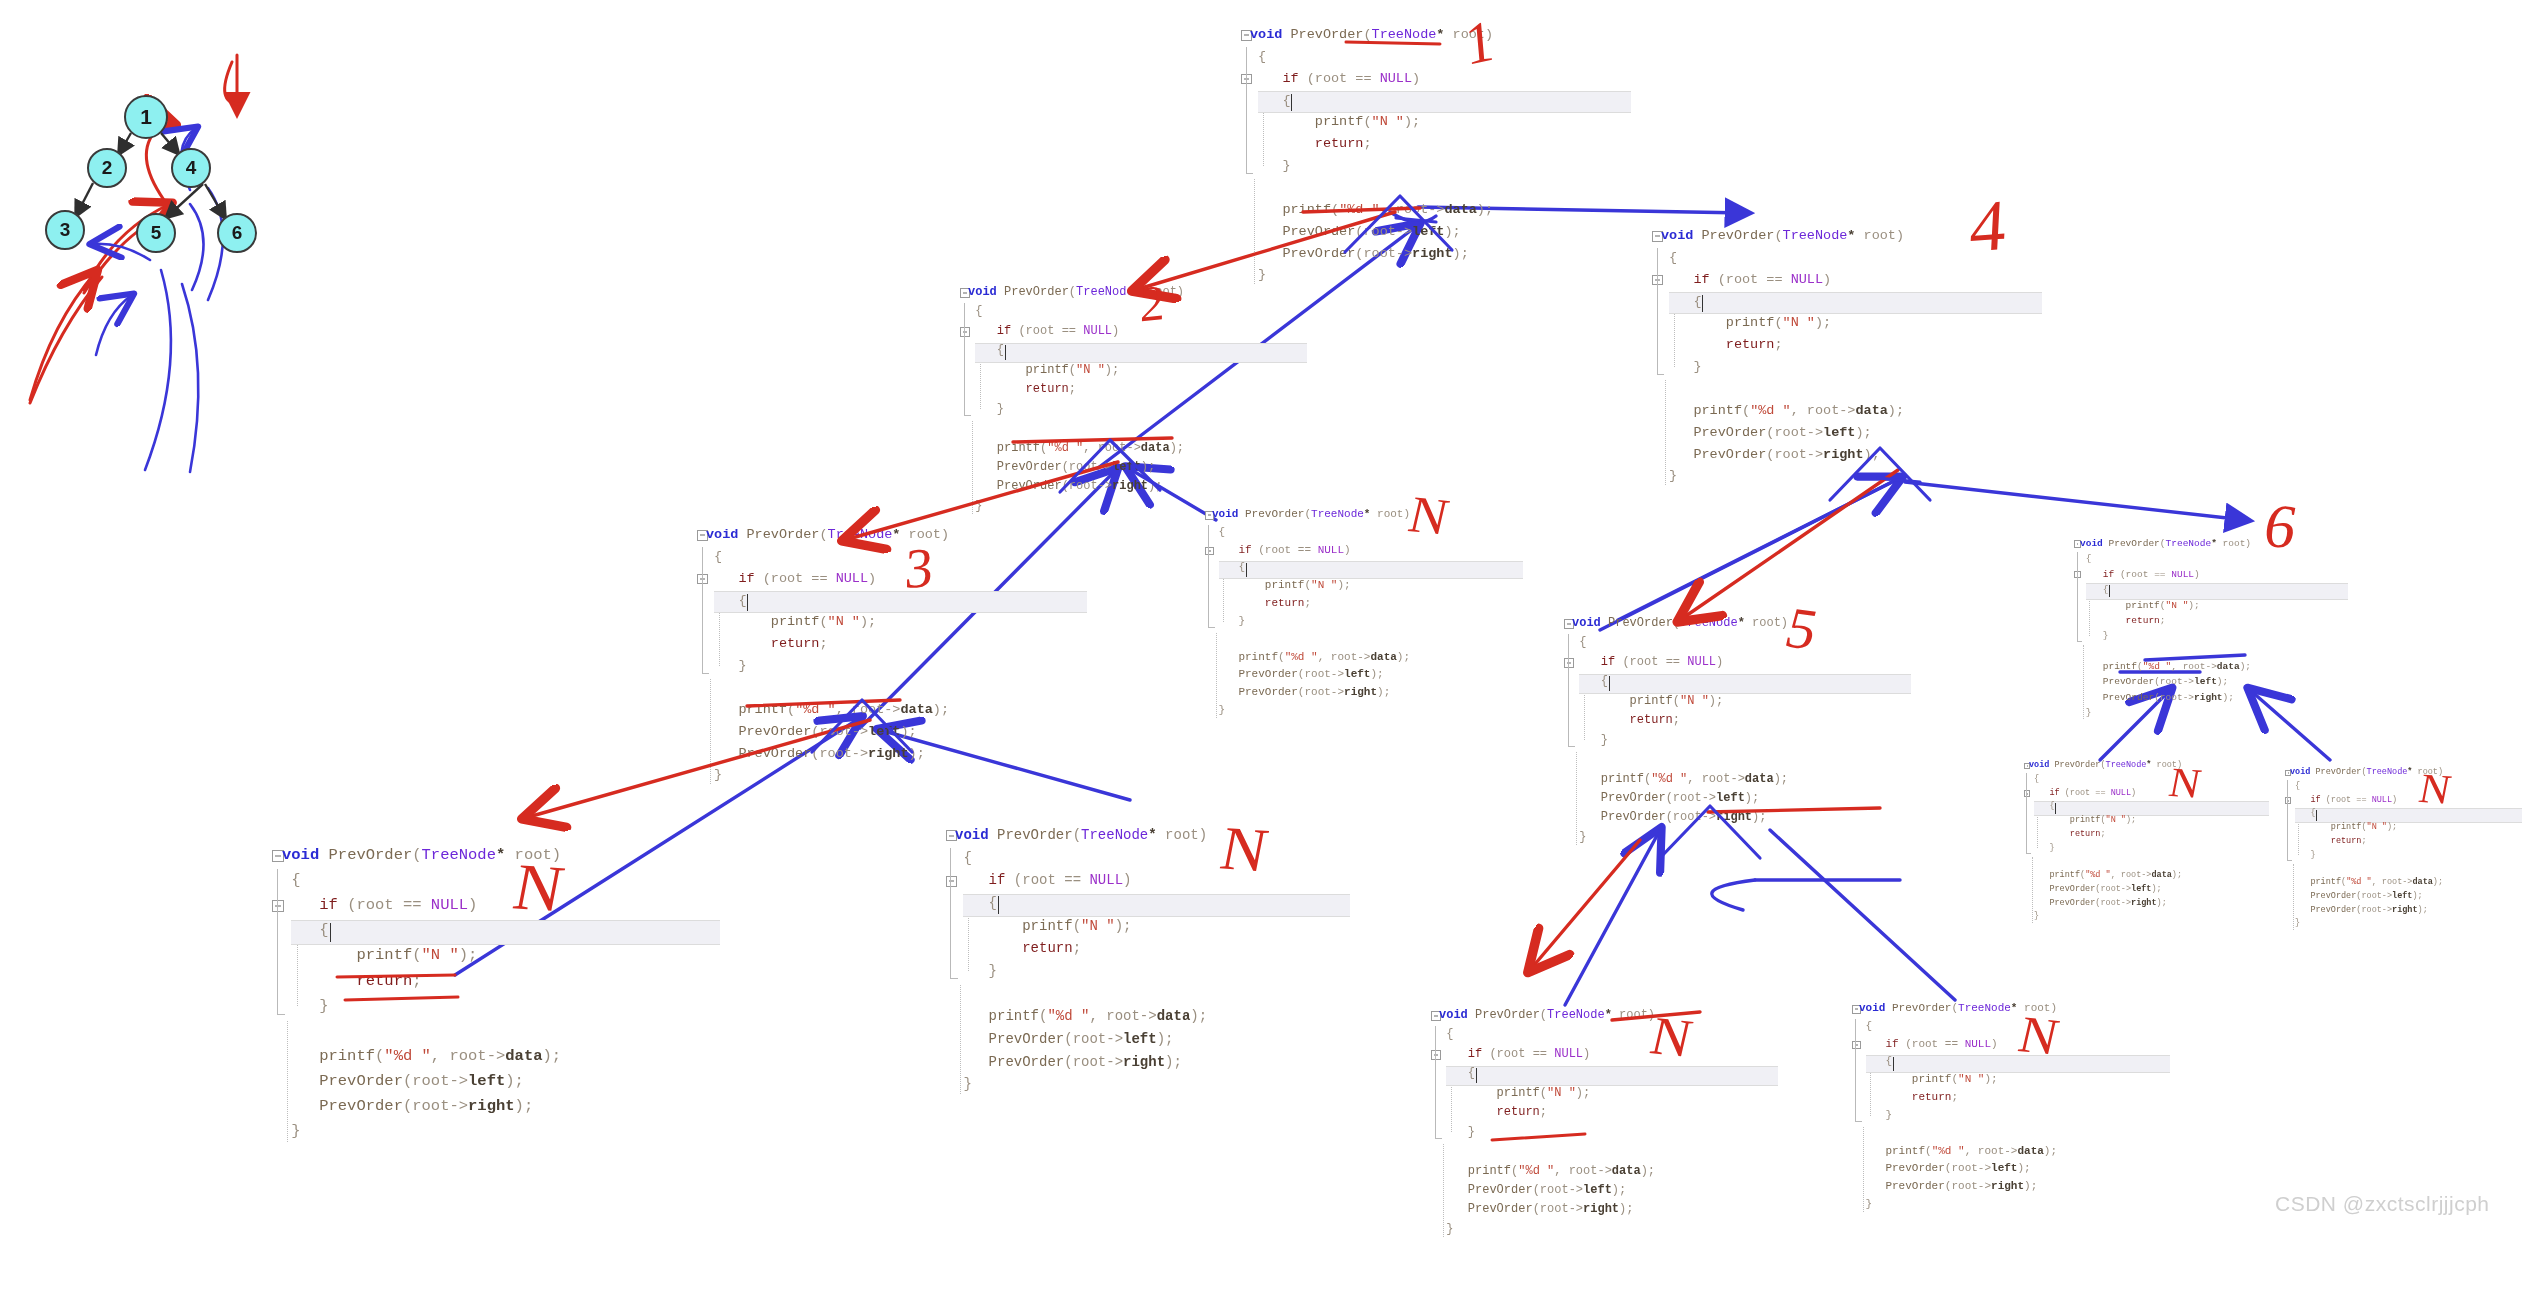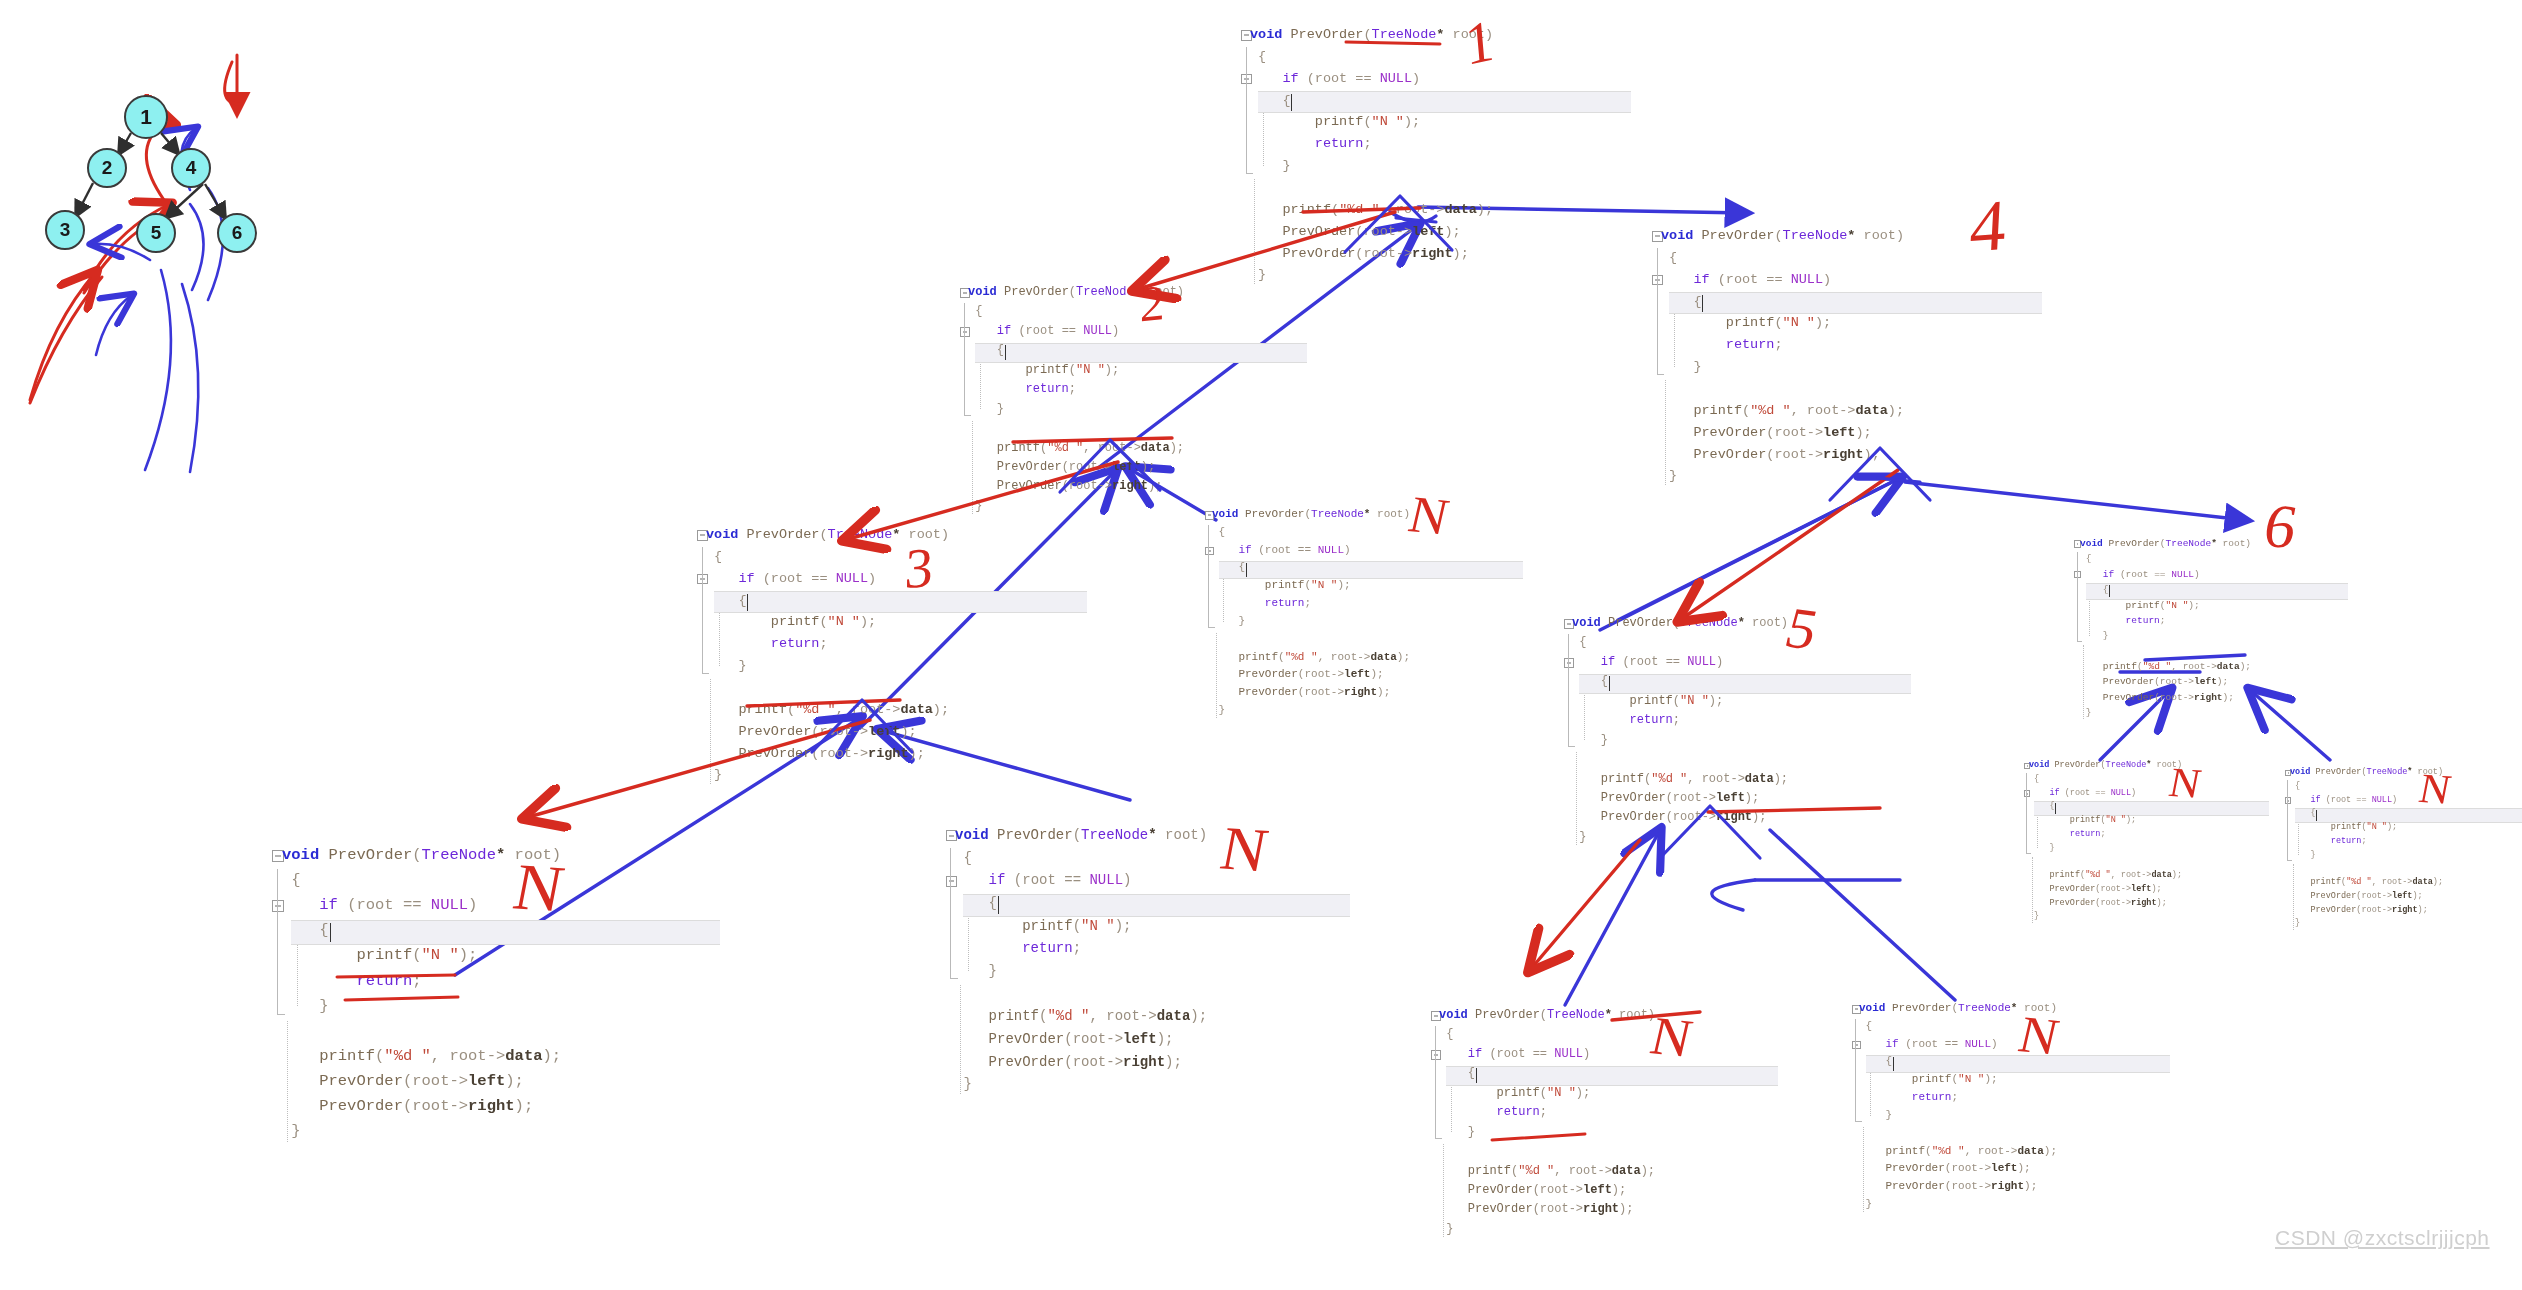--- a/index.html
+++ b/index.html
@@ -13,21 +13,21 @@
   #ink-over{z-index:40;}
 
   
   .code{position:absolute;z-index:20;white-space:pre;
         font-family:"Liberation Mono","DejaVu Sans Mono",monospace;
         color:#7b6a53;line-height:1.62;}
   .code .ln{position:relative;display:block;height:1.62em;}
   .kw{color:#2b2bd4;font-weight:bold;}     
   .fn{color:#7b6a53;}                      
   .ty{color:#6d28d9;}                      
-  .ctl{color:#6d28d9;}                     
+  .ctl{color:#7f1d1d;}                     
   .mac{color:#9b30c9;}                     
   .str{color:#c04a3a;}                     
   .pl{color:#9a8f80;}                      
   .bd{color:#4a4034;font-weight:bold;}
   .boxm{position:absolute;width:0.78em;height:0.78em;border:1px solid #9a9a9a;
         background:#fff;box-sizing:border-box;}
   .boxm:before{content:"";position:absolute;left:2px;right:2px;top:50%;
         height:1px;background:#6b6b6b;transform:translateY(-0.5px);}
   .vline{position:absolute;width:1px;background:#b9b9b9;}
   .vdot{position:absolute;width:0;border-left:1px dotted #bdbdbd;}
@@ -215,14 +215,14 @@
       <div class="hw" style="left: 2265px; top: 495px; font-size: 62px; color: rgb(214, 43, 32); transform: rotate(4deg) skewX(-7deg);">6</div>
       <div class="hw" style="left: 1787px; top: 600px; font-size: 58px; color: rgb(214, 43, 32); transform: rotate(8deg) skewX(-7deg);">5</div>
       <div class="hw" style="left: 515px; top: 855px; font-size: 66px; color: rgb(214, 43, 32); transform: rotate(4deg) skewX(-7deg);">N</div>
       <div class="hw" style="left: 1222px; top: 818px; font-size: 62px; color: rgb(214, 43, 32); transform: rotate(4deg) skewX(-7deg);">N</div>
       <div class="hw" style="left: 2170px; top: 762px; font-size: 42px; color: rgb(214, 43, 32); transform: rotate(4deg) skewX(-7deg);">N</div>
       <div class="hw" style="left: 2420px; top: 768px; font-size: 42px; color: rgb(214, 43, 32); transform: rotate(4deg) skewX(-7deg);">N</div>
       <div class="hw" style="left: 1652px; top: 1010px; font-size: 54px; color: rgb(214, 43, 32); transform: rotate(6deg) skewX(-7deg);">N</div>
       <div class="hw" style="left: 2020px; top: 1010px; font-size: 52px; color: rgb(214, 43, 32); transform: rotate(6deg) skewX(-7deg);">N</div>
     </div>
 
-  <div id="wm" style="left:2275px;top:1226px;text-decoration:underline;">CSDN @zxctsclrjjjcph</div>
+  <div id="wm" style="left:2275px;top:1192px;">CSDN @zxctsclrjjjcph</div>
 </div>
 
 </body></html>

